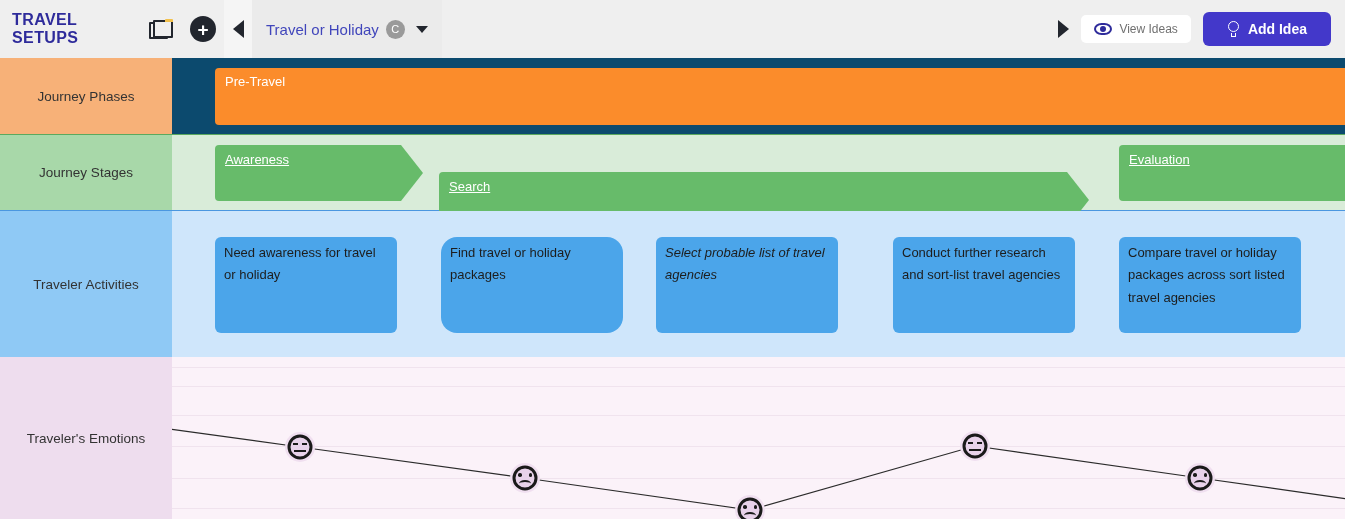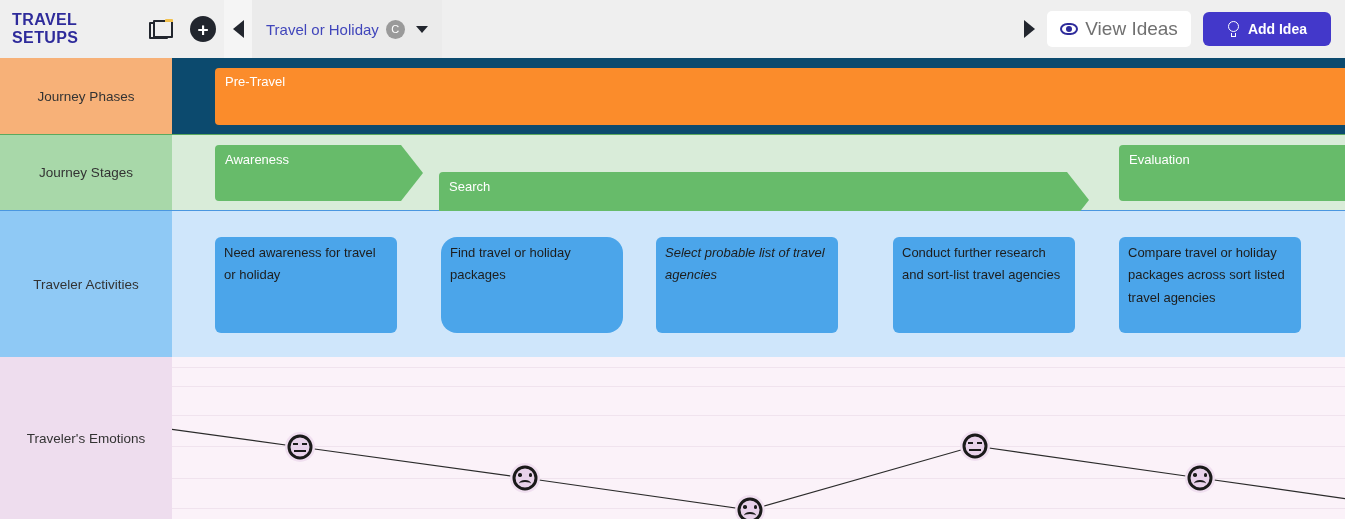--- a/index.html
+++ b/index.html
@@ -71,21 +71,21 @@
   }
   .nav-next{
     width:36px;height:58px;display:flex;align-items:center;justify-content:center;
     cursor:pointer;margin-left:auto;
   }
   .hdr-right{display:flex;align-items:center;gap:12px;padding-right:14px;}
   .view-ideas{
     display:flex;align-items:center;gap:7px;background:#fff;border-radius:5px;
     padding:7px 13px;cursor:pointer;
   }
-  .view-ideas span.lbl{font-size:19px;color:#707070;}
+  .view-ideas span.lbl{font-size:12px;color:#707070;}
   .eye{position:relative;width:18px;height:12px;}
   .eye .outer{
     position:absolute;inset:0;border:2px solid #2e2b9b;
     border-radius:50% / 60%;box-sizing:border-box;
   }
   .eye .pupil{
     position:absolute;left:50%;top:50%;transform:translate(-50%,-50%);
     width:6px;height:6px;border-radius:50%;background:#2e2b9b;
   }
   .add-idea{
@@ -132,21 +132,21 @@
   
   .phase-bar{
     position:absolute;left:43px;top:10px;height:57px;width:1200px;
     background:#fb8c2b;border-radius:4px;
     color:#fff;font-size:13px;padding:6px 10px;box-sizing:border-box;
   }
 
   
   .stage{
     position:absolute;top:10px;height:56px;background:#67bb6a;color:#fff;
-    font-size:13px;padding:7px 0 3px 10px;box-sizing:border-box;
+    font-size:13px;padding:7px 0 3px 10px;box-sizing:border-box;text-decoration:underline;
   }
   .stage.chev{
     border-radius:4px 0 0 4px;
     clip-path:polygon(0 0, calc(100% - 22px) 0, 100% 50%, calc(100% - 22px) 100%, 0 100%);
   }
   .stage.plain{border-radius:4px;}
 
   
   .act-card{
     position:absolute;top:26px;width:182px;height:96px;

